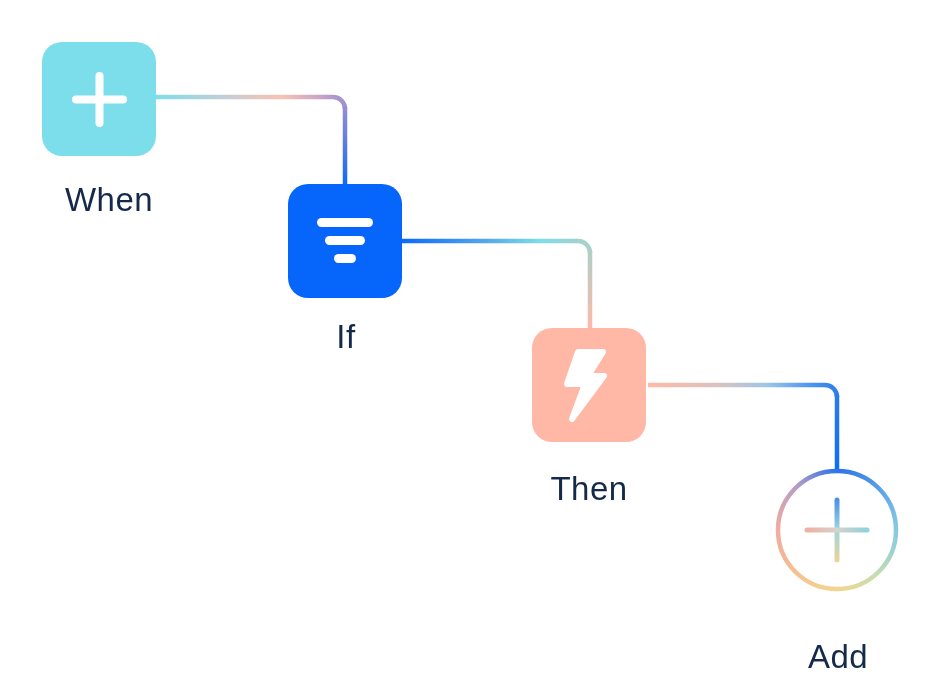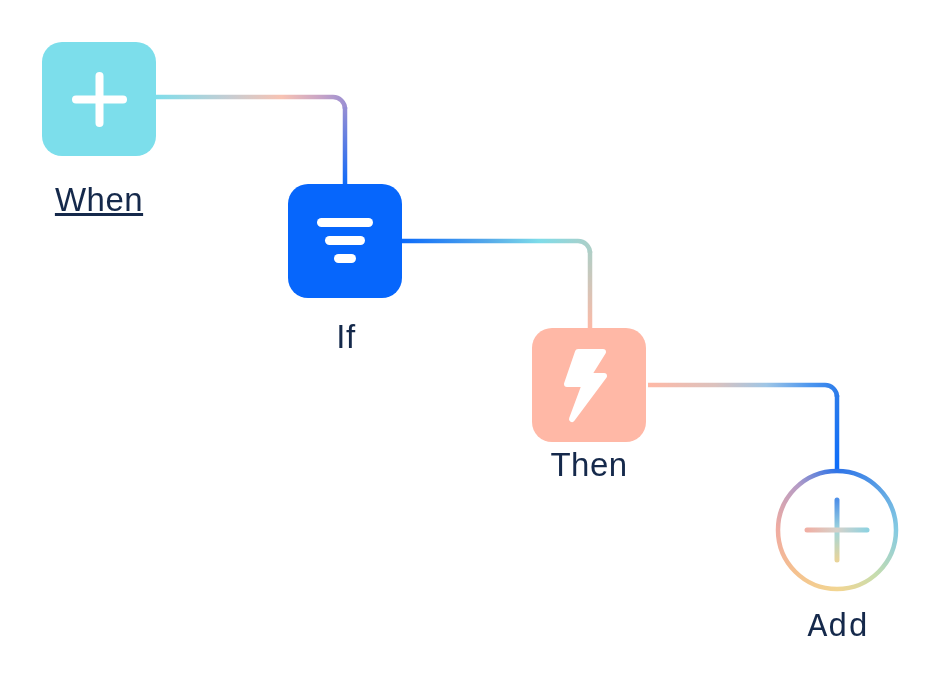--- a/index.html
+++ b/index.html
@@ -36,24 +36,24 @@
   .node-square.then { left: 532px; top: 328px; background: var(--then-color, #FFB8A6); }
   .node-label {
     position: absolute;
     transform: translateX(-50%);
     color: var(--label-color, #15294B);
     font-size: 33px;
     letter-spacing: 0.5px;
     white-space: nowrap;
     line-height: 1;
   }
-  .node-label.when { left: 99px;  top: 183px; text-decoration: underline; }
+  .node-label.when { left: 109px;  top: 183px; }
   .node-label.if   { left: 346px; top: 320px; text-align: center; }
-  .node-label.then { left: 589px; top: 448px; }
-  .node-label.add  { left: 838px; top: 611px; font-family: Liberation Mono, monospace; }
+  .node-label.then { left: 589px; top: 472px; }
+  .node-label.add  { left: 838px; top: 640px; }
 </style>
 </head>
 <body>
 
 <div class="canvas">
 
   <svg class="wires" width="937" height="677" viewBox="0 0 937 677">
     <defs>
       <linearGradient id="g1h" gradientUnits="userSpaceOnUse" x1="155" y1="0" x2="347" y2="0">
         <stop offset="0" stop-color="#7EDEEB"></stop>

